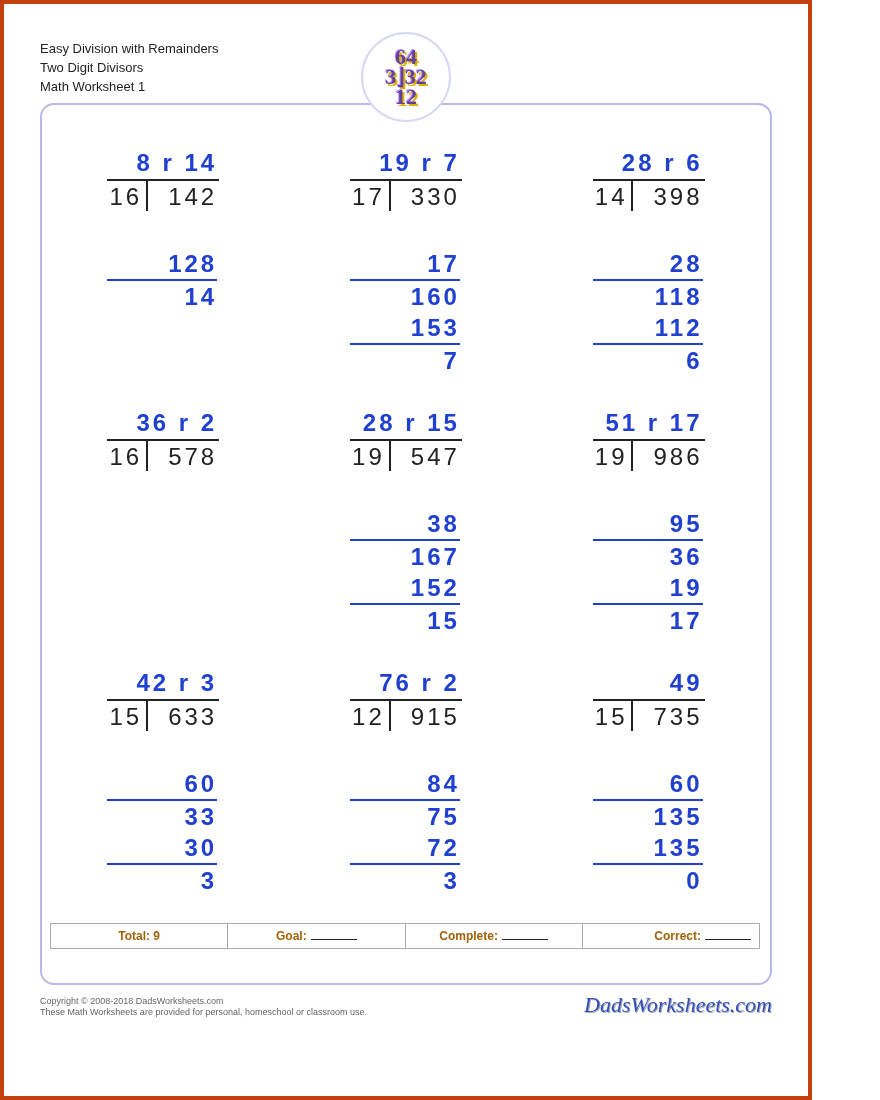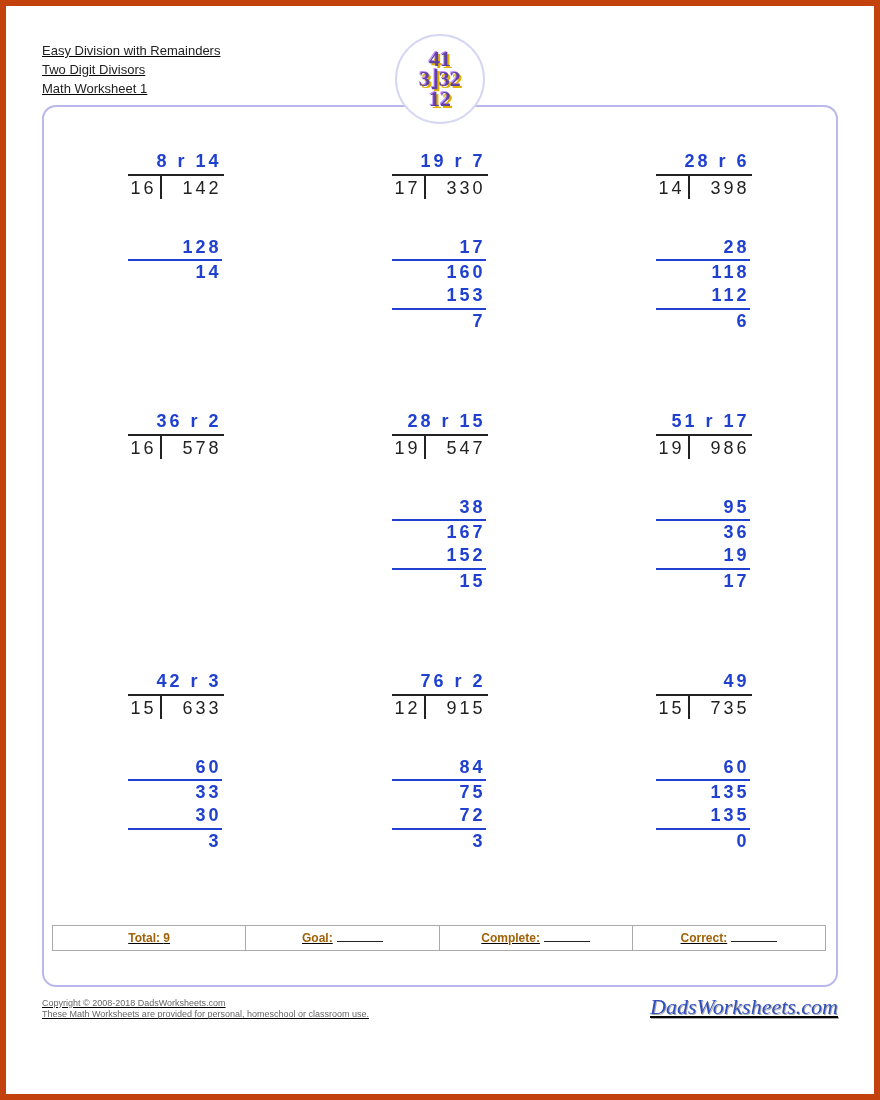--- a/index.html
+++ b/index.html
@@ -4,26 +4,25 @@
 <style>
 body {
   margin: 0;
   padding: 0;
   background: #fff;
   font-family: Arial, Helvetica, sans-serif;
   width: 880px;
 }
 .page {
   box-sizing: border-box;
-  width: 880px;
+  width: 812px;
   height: 1100px;
-  border: 6px solid #c2410c;
+  border: 4px solid #c2410c;
   padding: 34px 36px 20px 36px;
   position: relative;
-  text-decoration: underline;
 }
 .header {
   display: flex;
   align-items: flex-start;
   justify-content: space-between;
   margin-bottom: 6px;
 }
 .header-left {
   font-size: 13px;
   color: #222;
@@ -86,21 +85,21 @@
   height: 780px;
 }
 .cell {
   display: flex;
   justify-content: center;
   align-items: flex-start;
   padding-top: 20px;
 }
 .problem {
   font-family: Arial, sans-serif;
-  font-size: 18px;
+  font-size: 24px;
   letter-spacing: 3px;
 }
 .quot-row {
   color: #2040d0;
   font-weight: bold;
   text-align: right;
   border-bottom: 2px solid #222;
   padding: 0 2px 2px 2px;
 }
 .div-row { display: flex; }
@@ -139,21 +138,21 @@
   font-size: 12px;
   color: #a16207;
 }
 .footer-boxes > div {
   flex: 1;
   padding: 5px 8px;
   border-right: 1px solid #aaa;
   text-align: center;
   font-weight: bold;
 }
-.footer-boxes > div:last-child { border-right: none; }
+.footer-boxes > div:last-child { border-right: none; text-align: right; }
 .blank-line {
   display: inline-block;
   border-bottom: 1px solid #222;
   width: 46px;
   margin-left: 4px;
   vertical-align: baseline;
 }
 .copyright {
   font-size: 9px;
   color: #666;
@@ -178,21 +177,21 @@
   <div class="header">
     <div class="header-left">
       <div>Easy Division with Remainders</div>
       <div>Two Digit Divisors</div>
       <div>Math Worksheet 1</div>
     </div>
   </div>
   <div class="header-center">
     <div class="badge">
       <div class="badge-inner">
-        <span>41</span>
+        <span>64</span>
         <span>3⌋32</span>
         <span>12</span>
       </div>
     </div>
   </div>
 
   <div class="frame">
     <div class="grid" id="grid">
         <div class="cell">
           <div class="problem"><div style="display: inline-block;"><div class="quot-row">8 r 14</div><div class="div-row">

